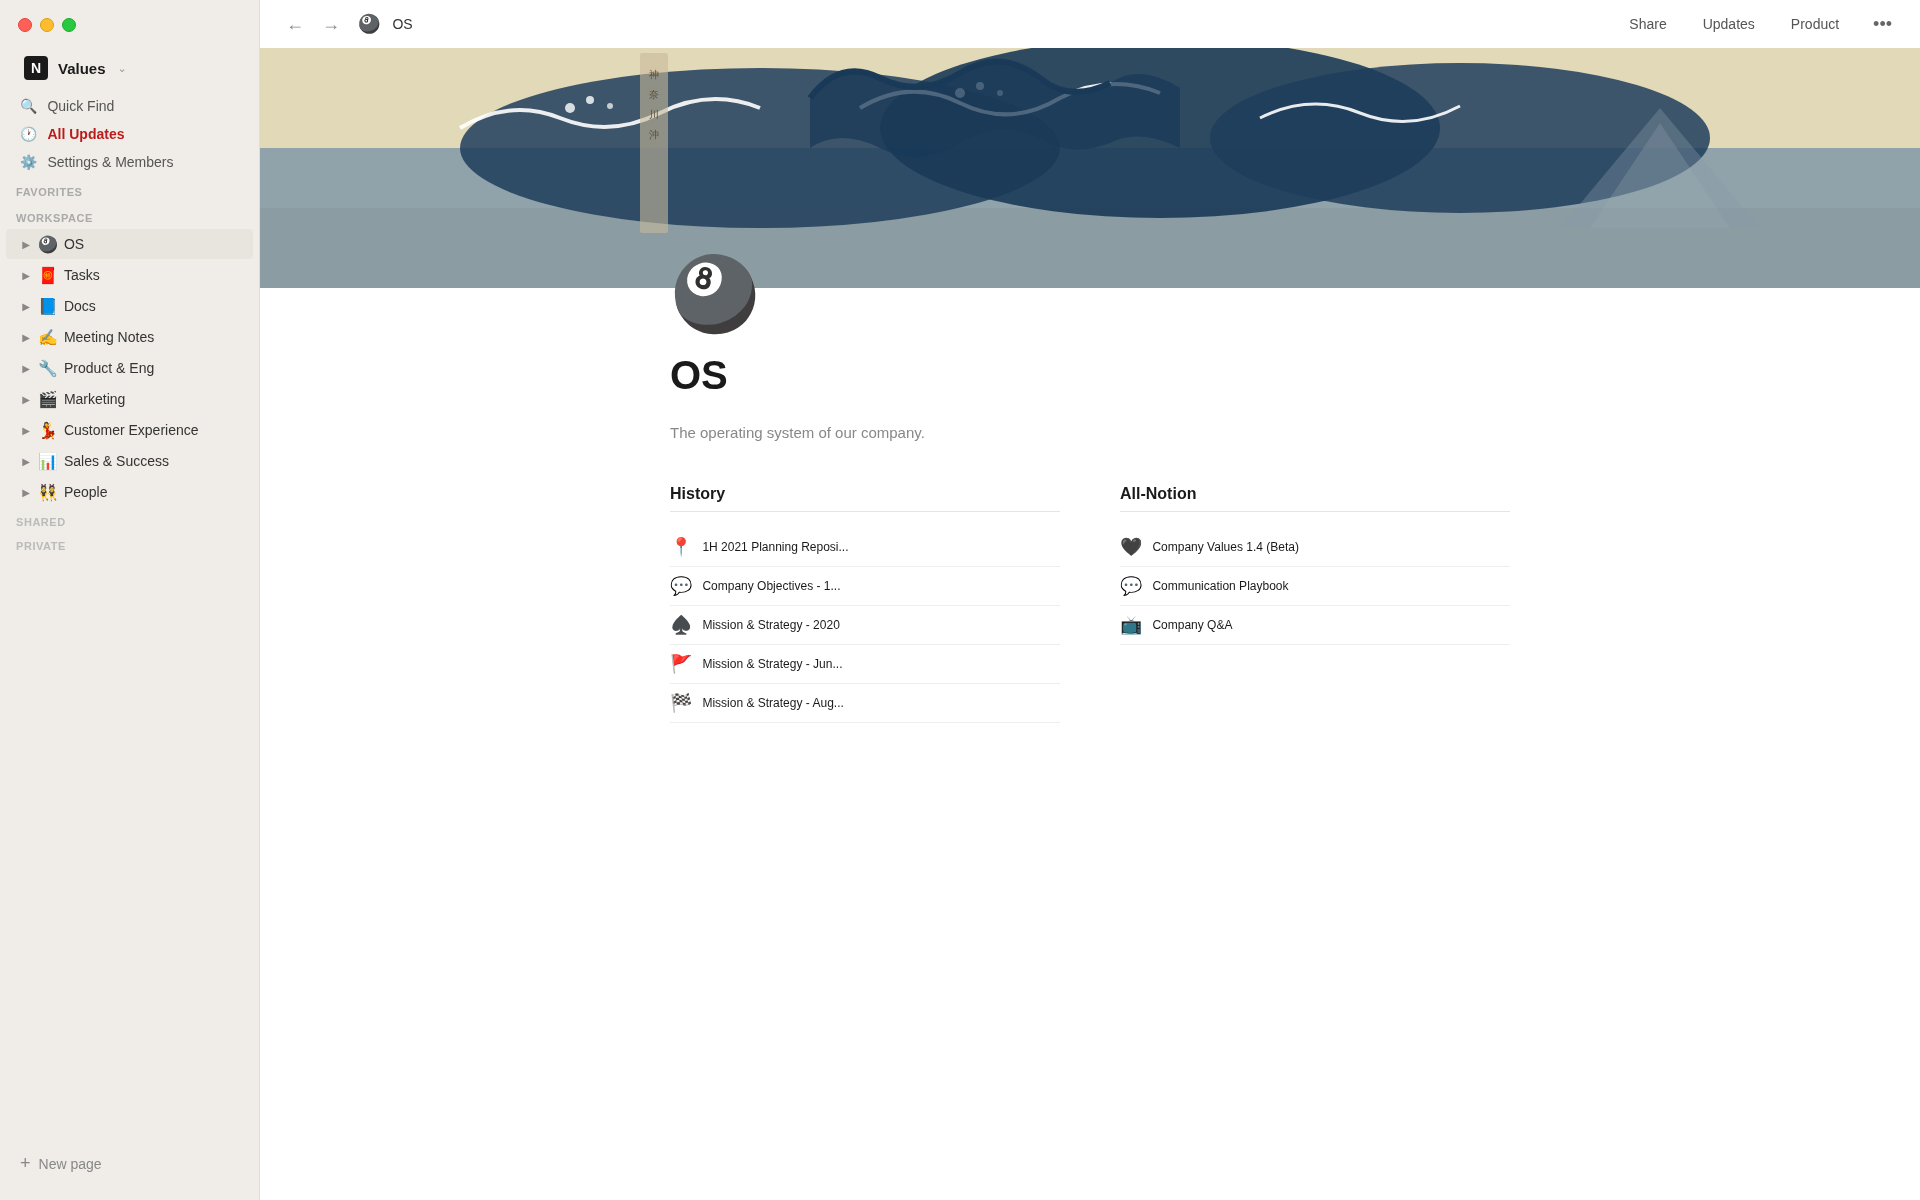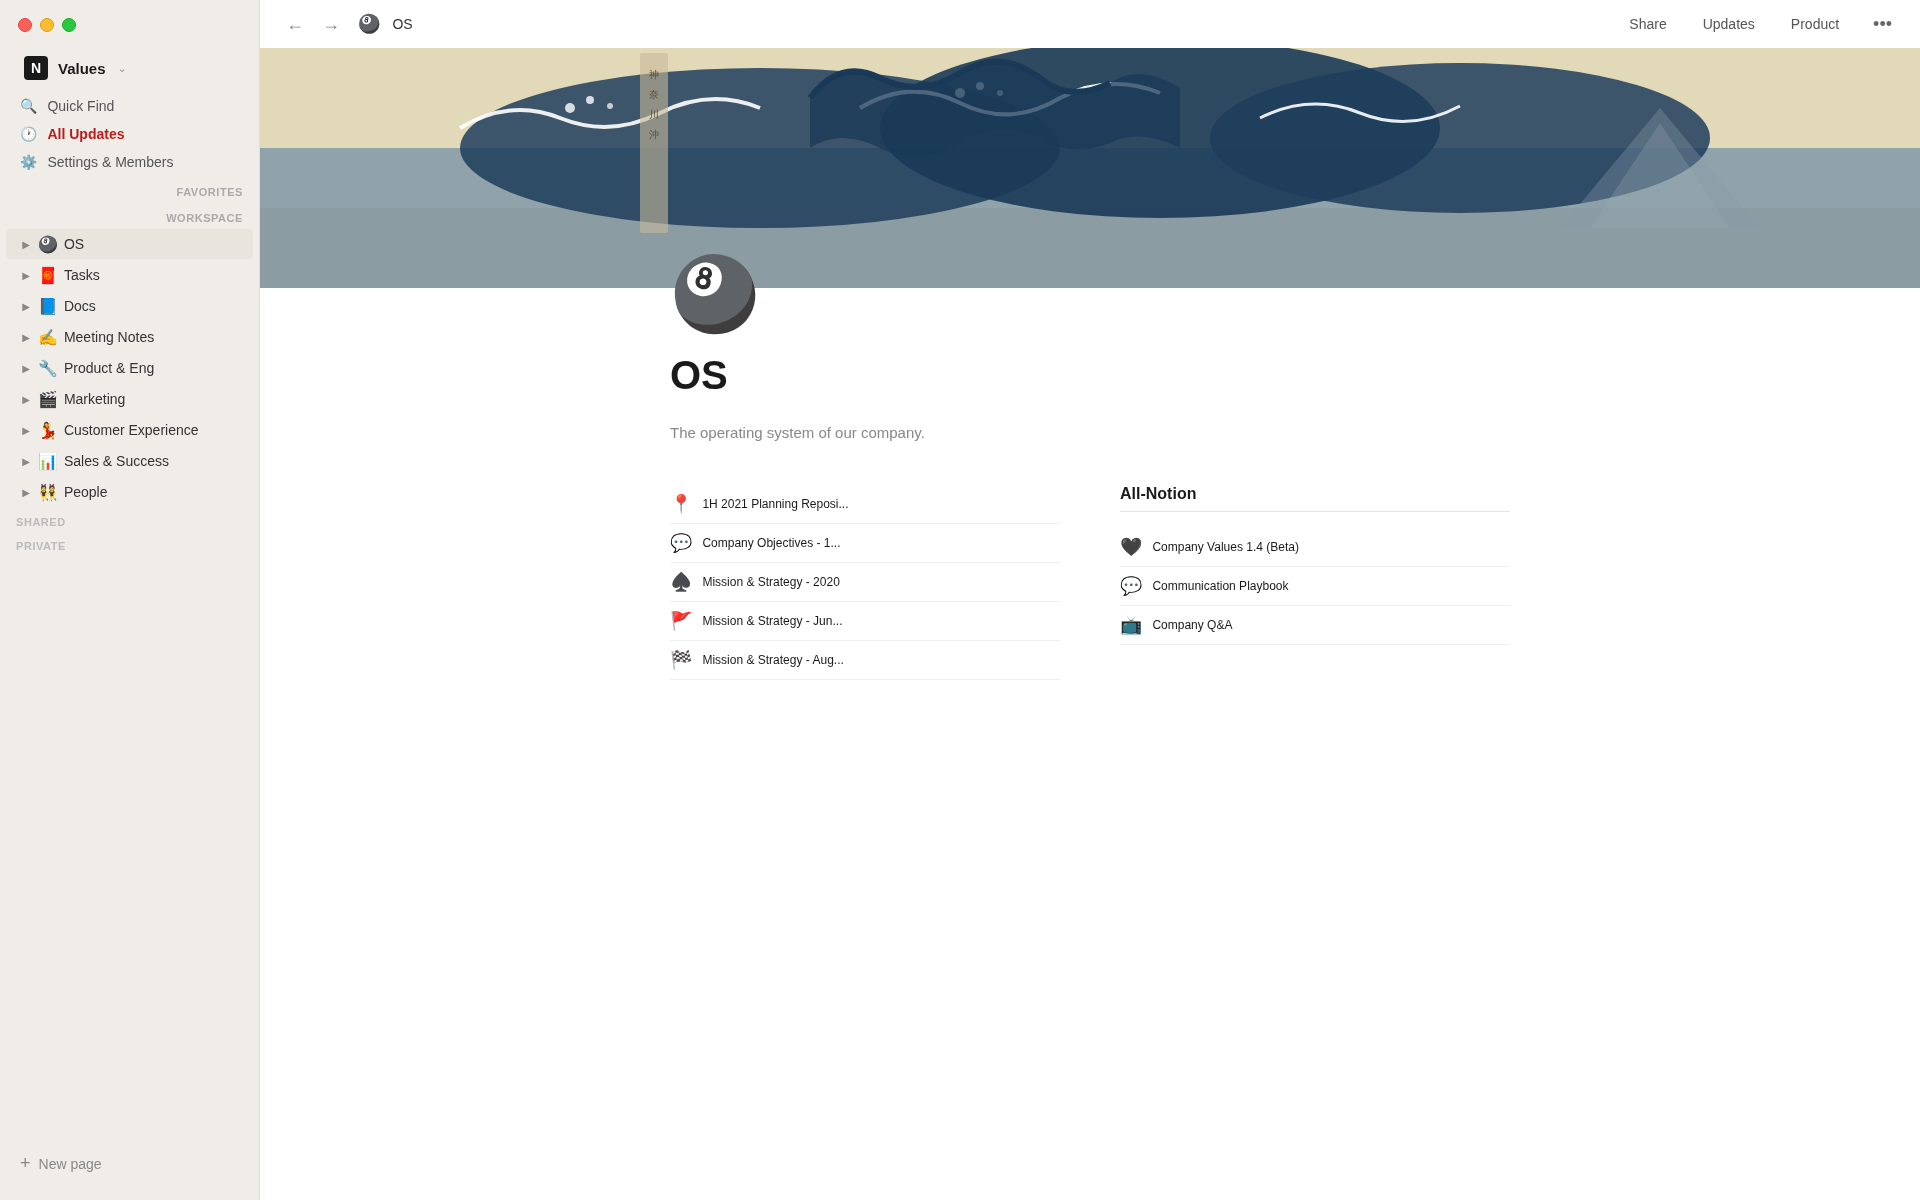--- a/index.html
+++ b/index.html
@@ -14,21 +14,21 @@
 
     
     .sidebar { width: 260px; min-width: 260px; background: #f0ede8; height: 100vh; display: flex; flex-direction: column; padding-top: 48px; border-right: 1px solid #e0ddd8; overflow-y: auto; }
 
     .sidebar-app-title { display: flex; align-items: center; gap: 10px; padding: 8px 16px; margin-bottom: 4px; cursor: pointer; border-radius: 4px; margin-left: 8px; margin-right: 8px; }
     .sidebar-app-icon { width: 24px; height: 24px; background: #1a1a1a; border-radius: 4px; display: flex; align-items: center; justify-content: center; color: white; font-size: 14px; font-weight: bold; flex-shrink: 0; }
     .sidebar-app-name { font-size: 15px; font-weight: 600; color: #1a1a1a; }
     .sidebar-app-chevron { color: #999; font-size: 11px; margin-left: 2px; }
     .sidebar-item-label { flex: 1; }
 
-    .sidebar-section-label { font-size: 11px; font-weight: 600; color: #aaa; padding: 10px 16px 4px; letter-spacing: 0.05em; text-transform: uppercase; text-align: right; }
+    .sidebar-section-label { font-size: 11px; font-weight: 600; color: #aaa; padding: 10px 16px 4px; letter-spacing: 0.05em; text-transform: uppercase; }
 
     .sidebar-nav-item { display: flex; align-items: center; gap: 10px; padding: 5px 14px; cursor: pointer; border-radius: 4px; margin: 1px 6px; color: #555; font-size: 14px; }
 
     .sidebar-tree-item { display: flex; align-items: center; padding: 5px 10px; cursor: pointer; border-radius: 4px; margin: 1px 6px; color: #333; font-size: 14px; }
     .sidebar-tree-item.active { background: #e8e4de; }
     .sidebar-tree-arrow { width: 20px; height: 20px; display: flex; align-items: center; justify-content: center; color: #888; font-size: 10px; flex-shrink: 0; }
     .sidebar-tree-icon { font-size: 16px; margin: 0 6px 0 2px; }
     .sidebar-tree-label { font-size: 14px; color: #333; font-weight: 500; }
 
     .sidebar-bottom { margin-top: auto; padding: 10px 6px 20px; }
@@ -221,20 +221,21 @@
     </svg>
   </div>
 
   <div class="page-content">
     <span class="page-icon-large">🎱</span>
     <h1 class="page-title">OS</h1>
     <p class="page-description">The operating system of our company.</p>
 
     <div class="columns">
       <div class="column">
+        <div class="column-title">History</div>
         <div id="history-links">
             <div class="page-link">
       <span class="page-link-icon">📍</span>
       <span class="page-link-text">1H 2021 Planning Reposi...</span>
     </div>
             <div class="page-link">
       <span class="page-link-icon">💬</span>
       <span class="page-link-text">Company Objectives - 1...</span>
     </div>
             <div class="page-link">

